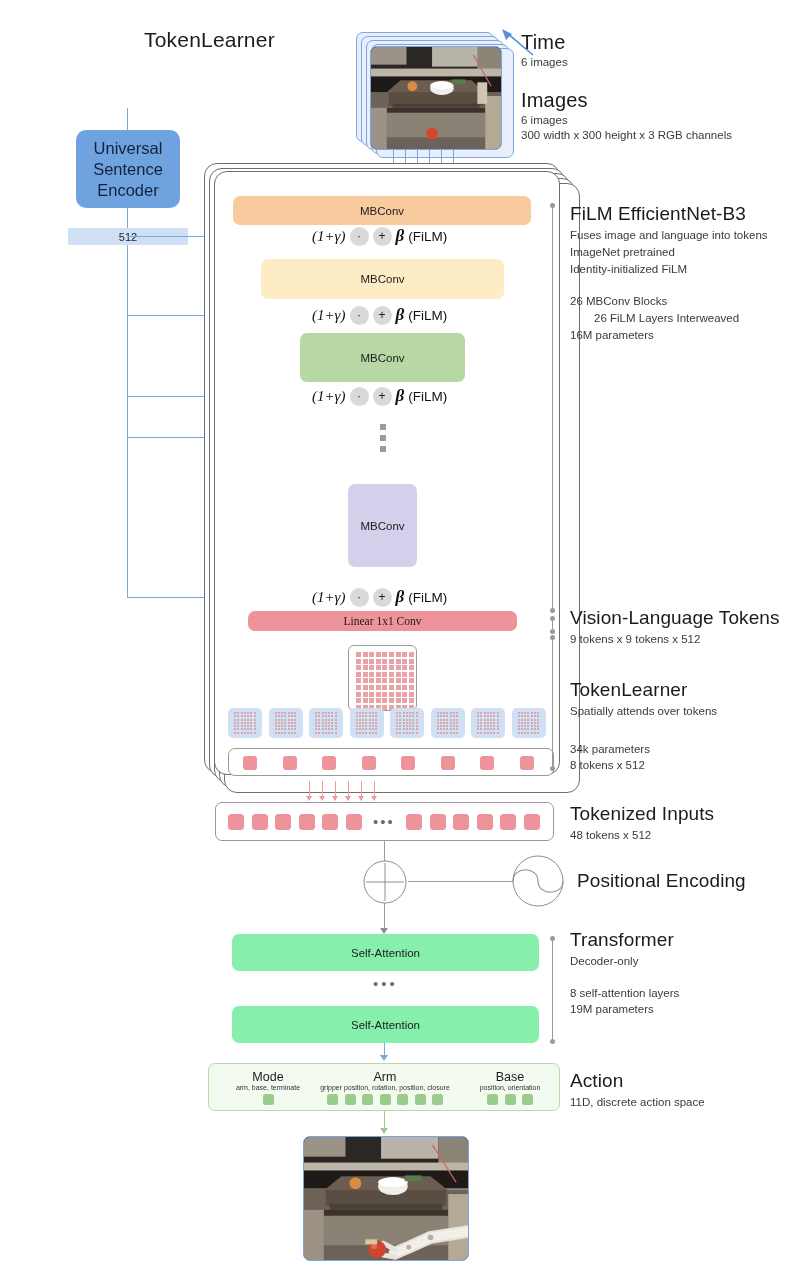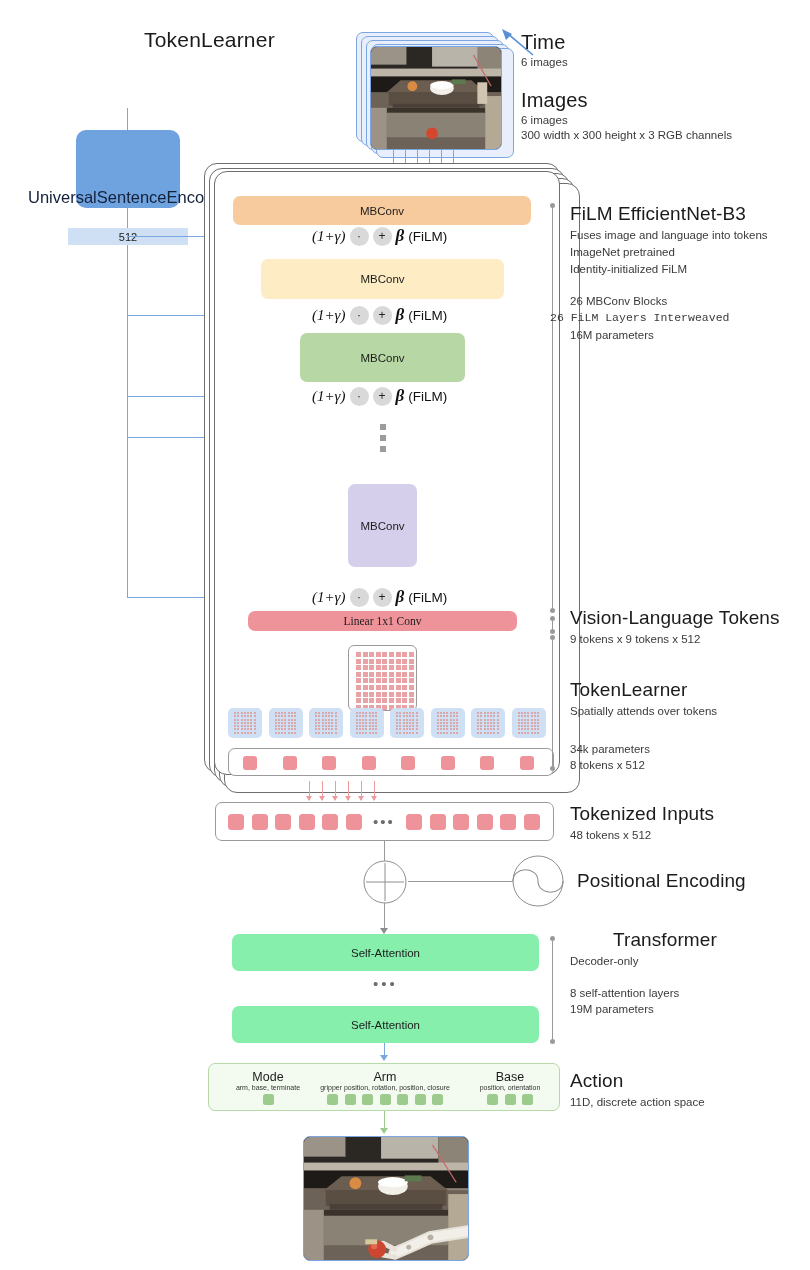--- a/index.html
+++ b/index.html
@@ -30,21 +30,21 @@
     position:absolute; left:0; right:0; top:6px;
     text-align:center; font-size:9.5px; color:#232323;
   }
   .instr-tokens { position:absolute; left:13px; top:26px; display:flex; gap:9.5px; }
   .instr-tok { width:15px; height:15px; border-radius:3.5px; background:#c4d7f2; }
 
   
   #use-box {
     left:76px; top:130px; width:104px; height:78px;
     background:#6fa3e0; border-radius:10px;
-    display:flex; flex-direction:row; align-items:flex-end; justify-content:center;
+    display:flex; flex-direction:column; align-items:center; justify-content:center;
     color:#14213a; font-size:16.5px; line-height:21px; text-align:center;
   }
   #use-box span { display:block; }
   #dim512 {
     left:68px; top:228px; width:120px; height:17px;
     background:#cfe0f5; color:#222; font-size:11px;
     display:flex; align-items:center; justify-content:center;
   }
 
   
@@ -849,21 +849,21 @@
 
   <div class="bracket" style="left:552px; top:205px; height:406px;"></div>
   <div class="bracket" style="left:552px; top:618px; height:14px;"></div>
   <div class="bracket" style="left:552px; top:637px; height:132px;"></div>
 
   <div class="abs h-big" style="left:570px; top:203px;">FiLM EfficientNet-B3</div>
   <div class="abs sub" style="left:570px; top:228px;">Fuses image and language into tokens</div>
   <div class="abs sub" style="left:570px; top:245px;">ImageNet pretrained</div>
   <div class="abs sub" style="left:570px; top:262px;">Identity-initialized FiLM</div>
   <div class="abs sub" style="left:570px; top:294px;">26 MBConv Blocks</div>
-  <div class="abs sub" style="left:550px; top:311px;font-family:Liberation Mono, monospace;">26 FiLM Layers Interweaved</div>
+  <div class="abs sub" style="left:594px; top:311px;">26 FiLM Layers Interweaved</div>
   <div class="abs sub" style="left:570px; top:328px;">16M parameters</div>
 
   <div class="abs h-big" style="left:570px; top:607px;">Vision-Language Tokens</div>
   <div class="abs sub" style="left:570px; top:632px;">9 tokens x 9 tokens x 512</div>
 
   <div class="abs h-big" style="left:570px; top:679px;">TokenLearner</div>
   <div class="abs sub" style="left:570px; top:704px;">Spatially attends over tokens</div>
   <div class="abs sub" style="left:570px; top:742px;">34k parameters</div>
   <div class="abs sub" style="left:570px; top:758px;">8 tokens x 512</div>
 
@@ -921,21 +921,21 @@
   </div>
 
   <div class="abs" style="left:373px; top:979px; font-size:15px; color:#6c6c6c; letter-spacing:3px; line-height:10px;">•••</div>
 
   <div class="abs block blk-blue" style="left:232px; top:1006px; width:307px; height:37px;">
     <span>Self-Attention</span>
   </div>
 
   <div class="bracket" style="left:552px; top:938px; height:104px;"></div>
 
-  <div class="abs h-big" style="left:570px; top:929px;margin-left:43px;">Transformer</div>
+  <div class="abs h-big" style="left:570px; top:929px;">Transformer</div>
   <div class="abs sub" style="left:570px; top:954px;">Decoder-only</div>
   <div class="abs sub" style="left:570px; top:986px;">8 self-attention layers</div>
   <div class="abs sub" style="left:570px; top:1002px;">19M parameters</div>
 
   <div class="abs vline" style="left:384px; top:1043px; height:15px;"></div>
   <div class="abs ah-down" style="left:380px; top:1055px; border-top:6px solid #7aa8de;"></div>
 
   <div class="abs" id="action-box">
     <div class="act-group" id="act-g0" style="left:0px; top:6px; width:118px;">
       <div class="act-name">Mode</div>

